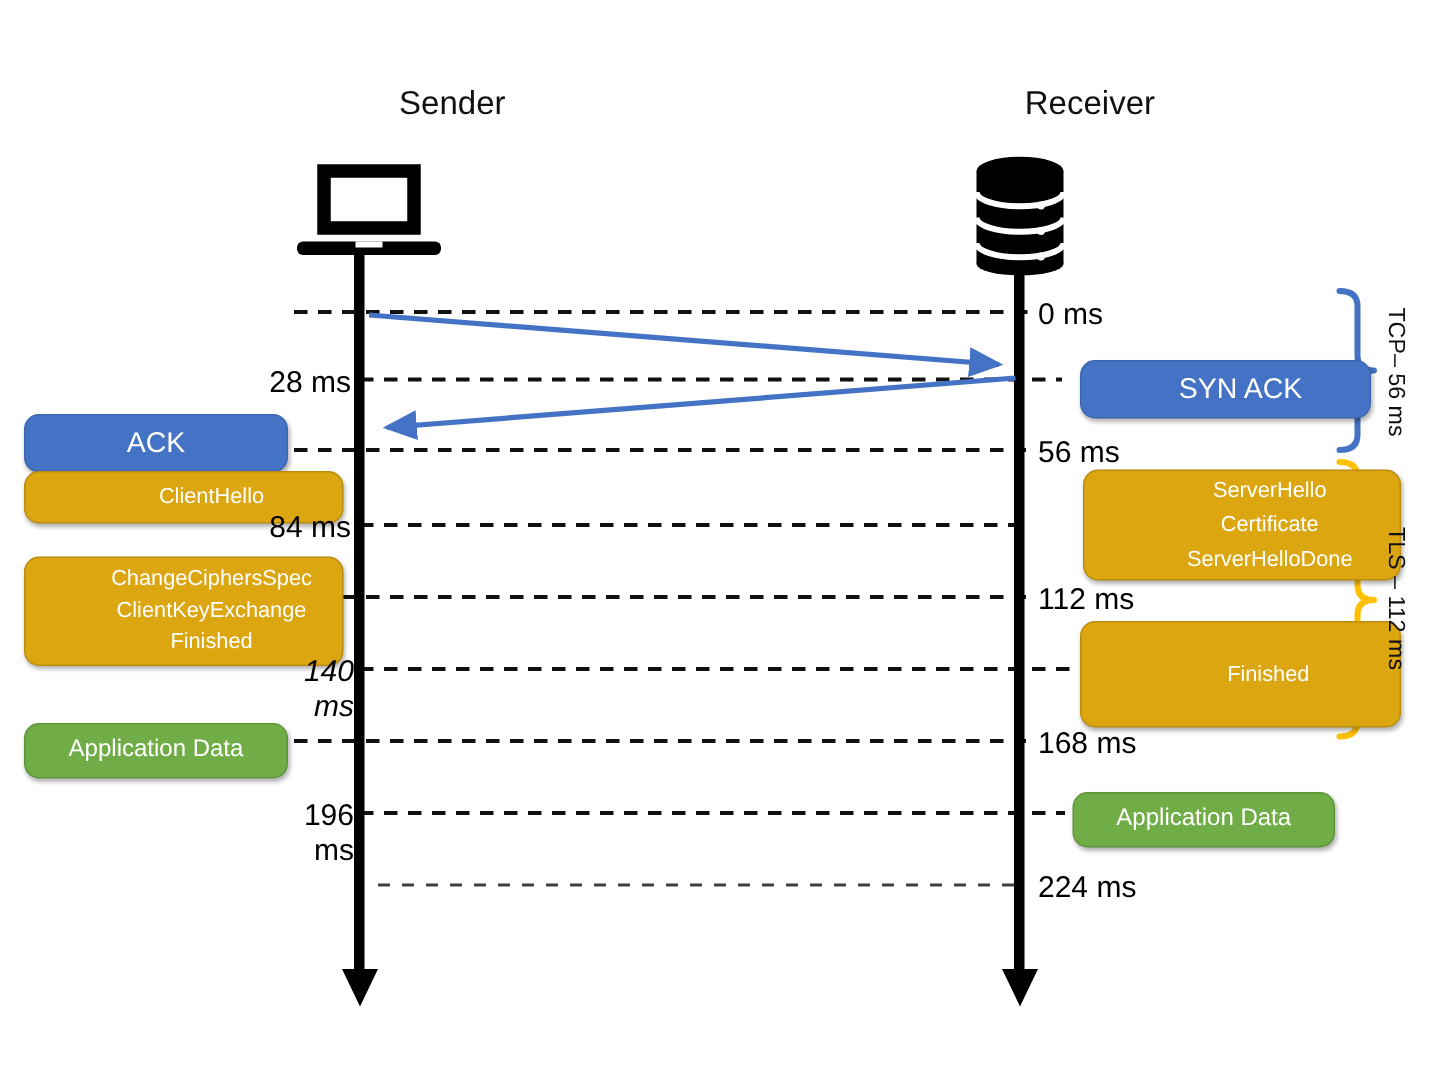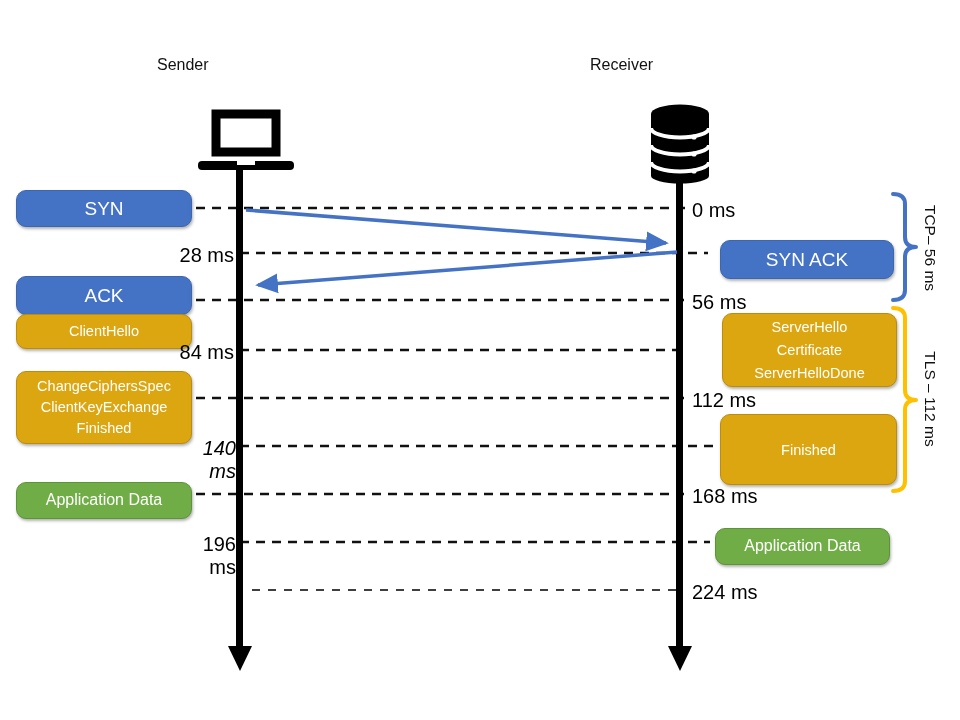--- a/index.html
+++ b/index.html
@@ -1,28 +1,28 @@
 <!DOCTYPE html>
 <html><head>
 <meta charset="utf-8">
 <style>
   html,body{margin:0;padding:0;background:#fff;}
   .stage{
     position:relative;width:960px;height:720px;background:#ffffff;overflow:hidden;
     font-family:"Liberation Sans", sans-serif;color:#000;
   }
   .overlay{position:absolute;left:0;top:0;width:960px;height:720px;}
-  .title{position:absolute;font-size:16px;color:#111;text-align:left;width:180px;}
+  .title{position:absolute;font-size:22px;color:#111;text-align:right;width:180px;}
   .box{
     position:absolute;border-radius:10px;color:#fff;
     display:flex;align-items:center;justify-content:center;text-align:center;
     box-shadow:1px 2px 3px rgba(0,0,0,0.30);line-height:1.15;
   }
   .box.blue{background:#4472C4;border:1px solid #3C66AE;font-size:19px;}
-  .box.gold{background:#DCA610;border:1px solid #BC8D0B;font-size:14.5px;}
+  .box.gold{background:#DCA610;border:1px solid #BC8D0B;font-size:14.5px;padding-left:37px;}
   .box.green{background:#70AD47;border:1px solid #5F9339;font-size:16px;}
   .box .lines span{display:block;}
   .box .lh21 span{line-height:21px;}
   .box .lh23 span{line-height:23px;}
   .box .lh22 span{line-height:22px;}
   .tlabel{position:absolute;font-size:20px;color:#000;white-space:nowrap;}
   .tright{text-align:right;width:60px;white-space:normal;line-height:23px;}
   .brace-label{
     position:absolute;width:140px;text-align:center;font-size:15.5px;color:#111;
     transform:rotate(90deg);transform-origin:center;white-space:nowrap;
@@ -81,41 +81,38 @@
     <rect x="3" y="10" width="58" height="62" fill="#000"></rect>
     <ellipse cx="32" cy="72" rx="29" ry="7.5" fill="#000"></ellipse>
     <path d="M3,24 a29,9.5 0 0 0 58,0" fill="none" stroke="#fff" stroke-width="4"></path>
     <path d="M3,41 a29,9.5 0 0 0 58,0" fill="none" stroke="#fff" stroke-width="4"></path>
     <path d="M3,58 a29,9.5 0 0 0 58,0" fill="none" stroke="#fff" stroke-width="4"></path>
     <circle cx="46" cy="33" r="2.6" fill="#fff"></circle>
     <circle cx="46" cy="50" r="2.6" fill="#fff"></circle>
     <circle cx="46" cy="67" r="2.6" fill="#fff"></circle>
   </svg>
 
-  <div class="box blue" style="left:16px;top:190px;width:174px;height:35px;">
-    <span>SYN</span>
-  </div>
   <div class="box blue" style="left:16px;top:276px;width:174px;height:37px;">
     <span>ACK</span>
   </div>
   <div class="box gold" style="left:16px;top:314px;width:174px;height:33px;">
     <span>ClientHello</span>
   </div>
   <div class="box gold" style="left:16px;top:371px;width:174px;height:71px;">
     <div class="lines lh21">
       <span>ChangeCiphersSpec</span>
       <span>ClientKeyExchange</span>
       <span>Finished</span>
     </div>
   </div>
   <div class="box green" style="left:16px;top:482px;width:174px;height:35px;">
     <span>Application Data</span>
   </div>
 
-  <div class="box blue" style="left:720px;top:240px;width:172px;height:37px;">
+  <div class="box blue" style="left:720px;top:240px;width:172px;height:37px;padding-left:20px;">
     <span>SYN ACK</span>
   </div>
   <div class="box gold" style="left:722px;top:313px;width:173px;height:72px;">
     <div class="lines lh23">
       <span>ServerHello</span>
       <span>Certificate</span>
       <span>ServerHelloDone</span>
     </div>
   </div>
   <div class="box gold" style="left:720px;top:414px;width:175px;height:69px;">

